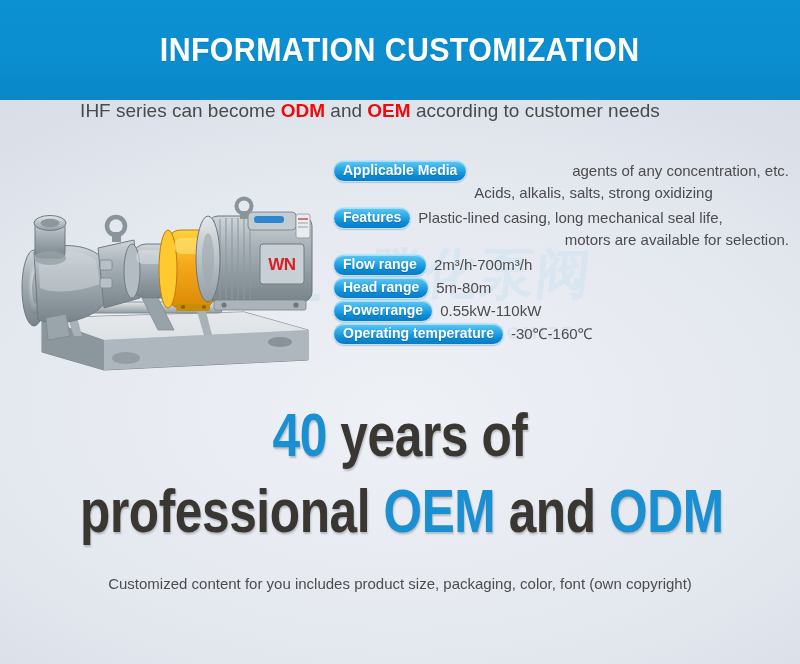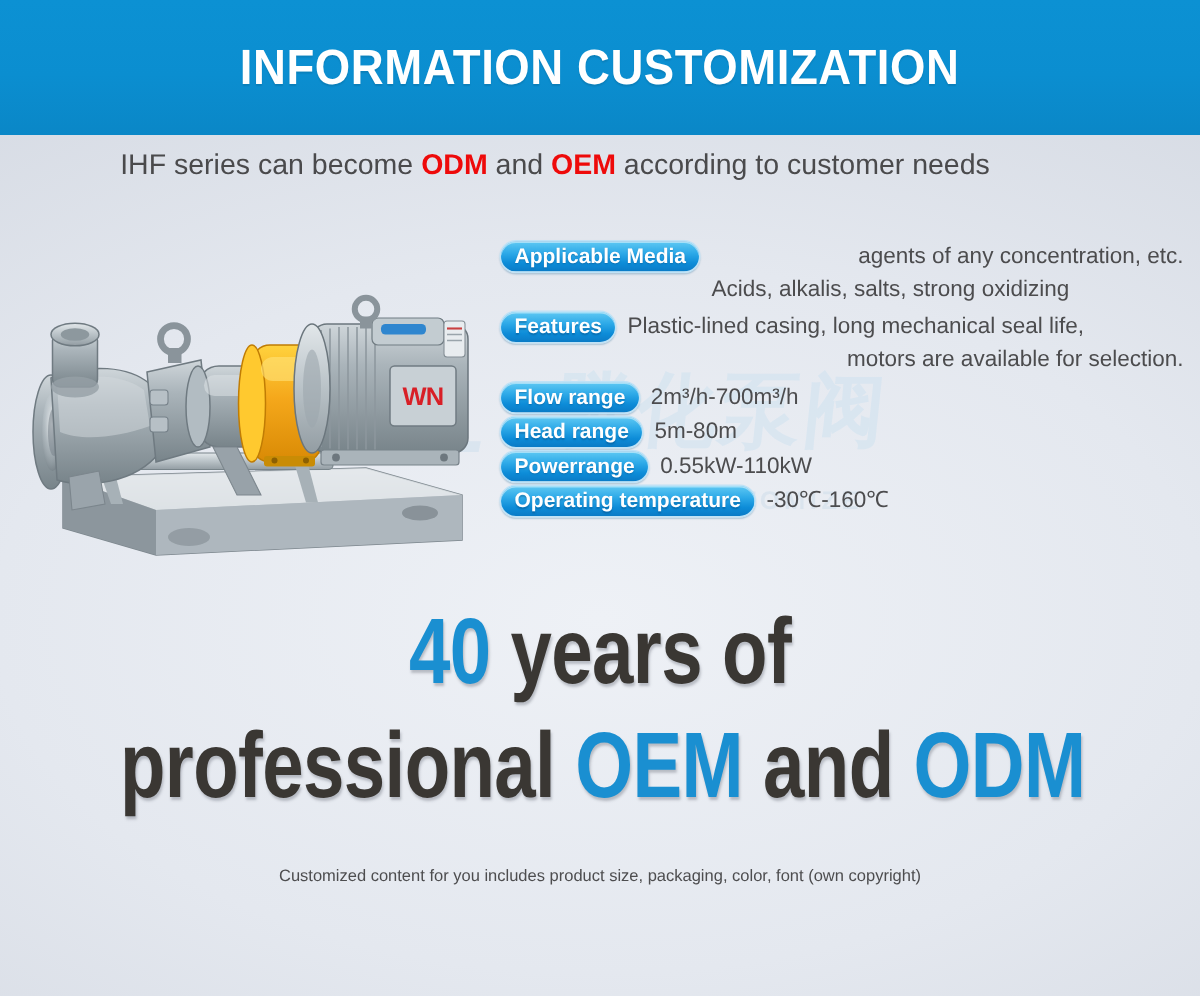--- a/index.html
+++ b/index.html
@@ -8,21 +8,21 @@
     font-family:"DejaVu Sans", sans-serif;
     background:#dfe3ea;
   }
   .page{
     position:relative;width:800px;height:664px;overflow:hidden;
     background:
       radial-gradient(120% 85% at 50% 62%, #eef1f6 0%, #e4e8ef 42%, #d5dae3 78%, #ccd2dd 100%);
   }
   
   .header{
-    position:absolute;left:0;top:0;width:800px;height:90px;
+    position:absolute;left:0;top:0;width:800px;height:100px;
     background:linear-gradient(180deg,#0c91d3 0%,#0b8ed0 55%,#0a87c7 100%);
     display:flex;align-items:center;justify-content:center;
   }
   .header-title{
     color:#ffffff;
     font-family:"Liberation Sans", sans-serif;
     font-weight:700;
     font-size:33px;
     letter-spacing:0.4px;
     transform:scaleX(0.92);
@@ -110,21 +110,21 @@
   .headline .l2{
     display:block;font-size:62px;margin-top:14px;transform:scaleX(0.80);
     text-shadow:1px 2px 2px rgba(120,125,135,.45);
     white-space:nowrap;
   }
   .headline .blue{color:#1a8fd1;}
   
   .footer{
     position:absolute;left:0;top:570px;width:800px;text-align:center;
     font-family:"Liberation Sans", sans-serif;
-    font-size:11px;color:#4d4d4f;line-height:28px;
+    font-size:15px;color:#4d4d4f;line-height:28px;
   }
   .footer .ln{display:block;}
 </style>
 </head>
 <body>
 
 <div class="page">
 
   <div class="header">
     <div class="header-title">INFORMATION CUSTOMIZATION</div>

